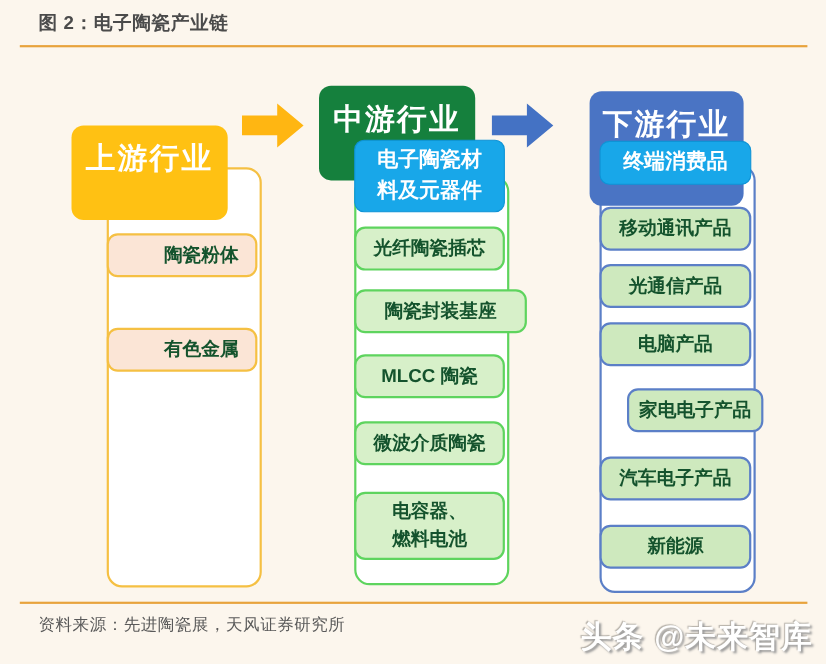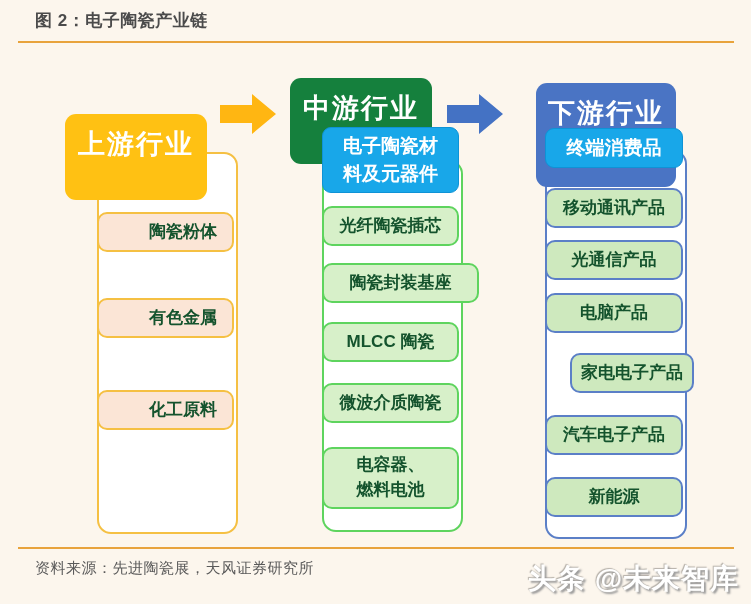--- a/index.html
+++ b/index.html
@@ -65,21 +65,20 @@
 
   <div class="fig-title">图 2：电子陶瓷产业链</div>
   <div class="rule rule-top"></div>
 
   <div class="diagram">
 
     <div class="col-outline c1-outline" style="left:97px;top:152px;width:137px;height:378px;"></div>
     <div class="col-header c1-header" style="left:65px;top:78px;width:142px;height:86px;">上游行业</div>
     <div class="chain-item c1-item" style="left:97px;top:212px;width:137px;height:40px;">陶瓷粉体</div>
     <div class="chain-item c1-item" style="left:97px;top:298px;width:137px;height:40px;">有色金属</div>
-    <div class="chain-item c1-item" style="left:97px;top:390px;width:137px;height:40px;">化工原料</div>
 
     <svg class="arrow" style="left:220px;top:92px;" width="58" height="44" viewBox="0 0 58 44">
       <polygon points="0,13 32,13 32,2 56,22 32,42 32,31 0,31" fill="#FFB612"></polygon>
     </svg>
 
     <div class="col-outline c2-outline" style="left:322px;top:160px;width:137px;height:368px;"></div>
     <div class="col-header c2-header" style="left:290px;top:78px;width:142px;height:86px;">中游行业</div>
     <div class="col-sub" style="left:322px;top:127px;width:137px;height:66px;">电子陶瓷材
 料及元器件</div>
     <div class="chain-item c2-item" style="left:322px;top:206px;width:137px;height:40px;">光纤陶瓷插芯</div>

